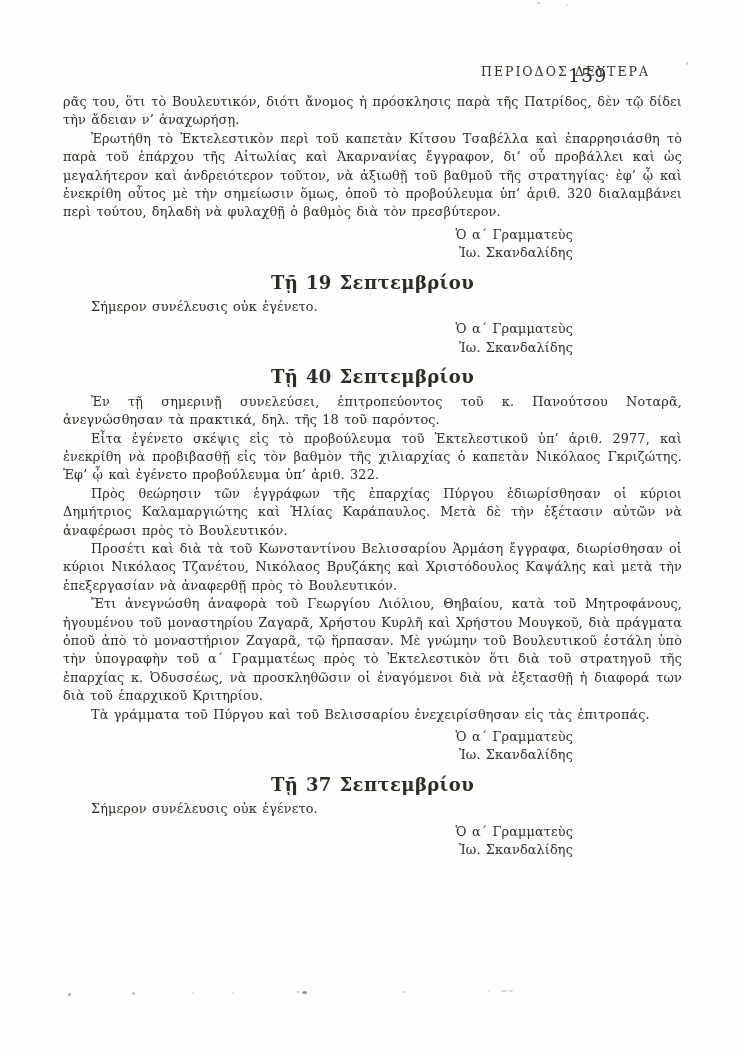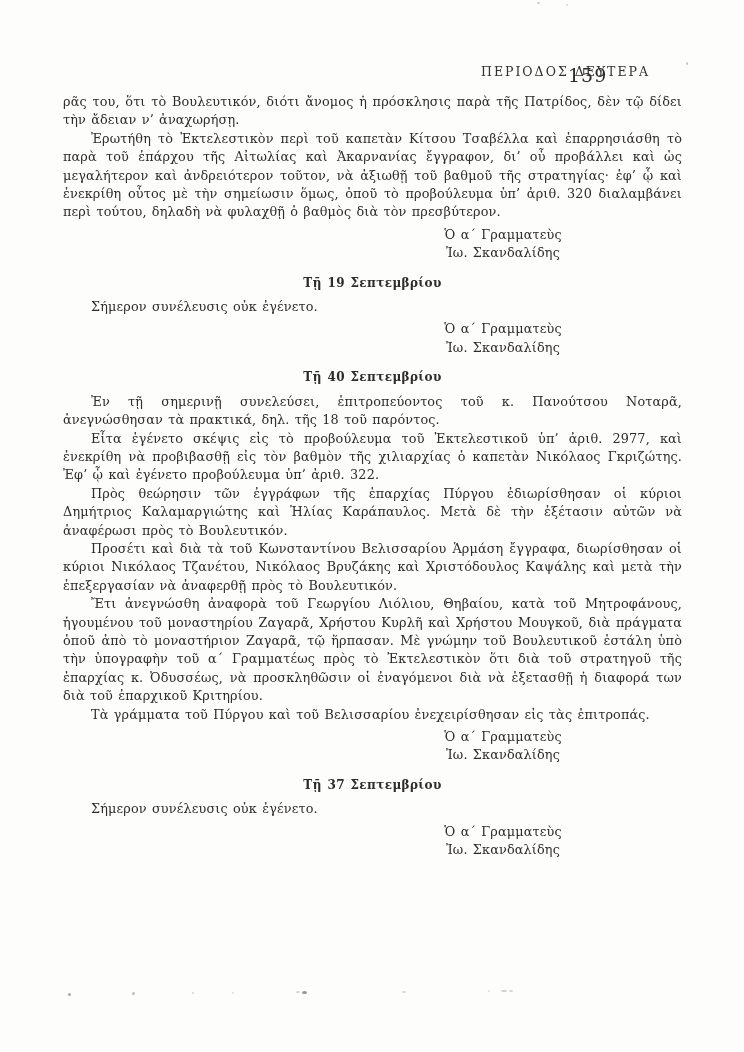--- a/index.html
+++ b/index.html
@@ -47,30 +47,30 @@
     font-size: 12.8px;
     line-height: 18.4px;
     letter-spacing: 0.15px;
     word-spacing: 1px;
     text-align: justify;
     color: #2e2c29;
   }
   .para { text-indent: 28px; }
   .para.no-indent { text-indent: 0; }
   .date-heading {
-    font-size: 12px;
+    font-size: 18px;
     font-weight: bold;
     text-align: center;
     letter-spacing: 0.4px;
     margin: 11px 0 6px 0;
   }
   .signature {
     width: 140px;
     margin: 4px 0 4px 370px;
-    text-align: center;
+    text-align: right;
     line-height: 18.4px;
     text-indent: 0;
   }
   .speck {
     position: absolute;
     background: #8d8b86;
     border-radius: 50%;
   }
 </style>
 </head>

